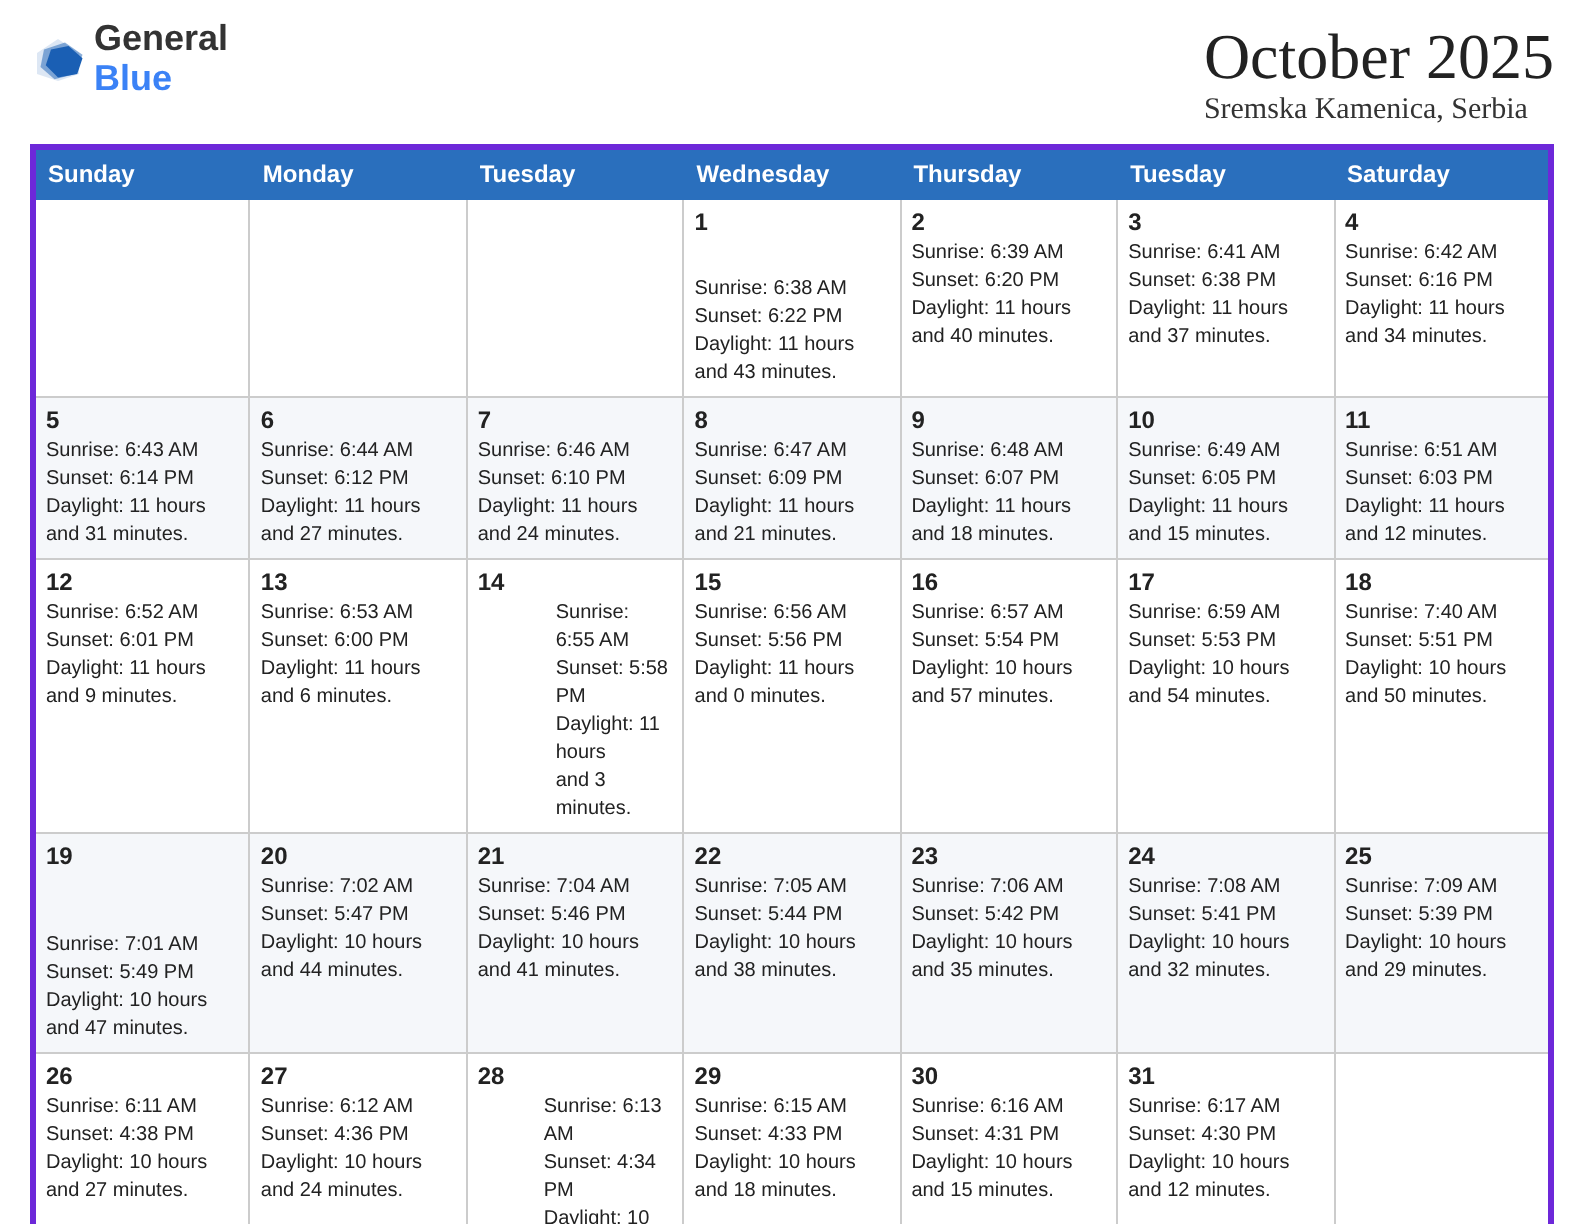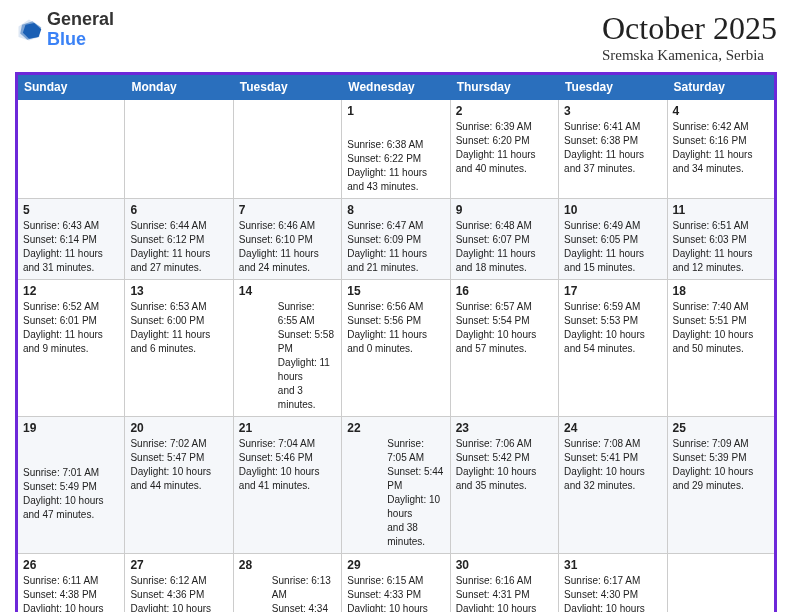--- a/index.html
+++ b/index.html
@@ -272,21 +272,21 @@
         </td>
         <td>
           <div class="day-num">21</div>
           <div class="day-info" style="white-space: pre-line;">Sunrise: 7:04 AM
 Sunset: 5:46 PM
 Daylight: 10 hours
 and 41 minutes.</div>
         </td>
         <td>
           <div class="day-num">22</div>
-          <div class="day-info" style="white-space: pre-line; margin-left: 40px;">Sunrise: 7:05 AM
+          <div class="day-info" style="white-space: pre-line;">Sunrise: 7:05 AM
 Sunset: 5:44 PM
 Daylight: 10 hours
 and 38 minutes.</div>
         </td>
         <td>
           <div class="day-num">23</div>
           <div class="day-info" style="white-space: pre-line;">Sunrise: 7:06 AM
 Sunset: 5:42 PM
 Daylight: 10 hours
 and 35 minutes.</div>

